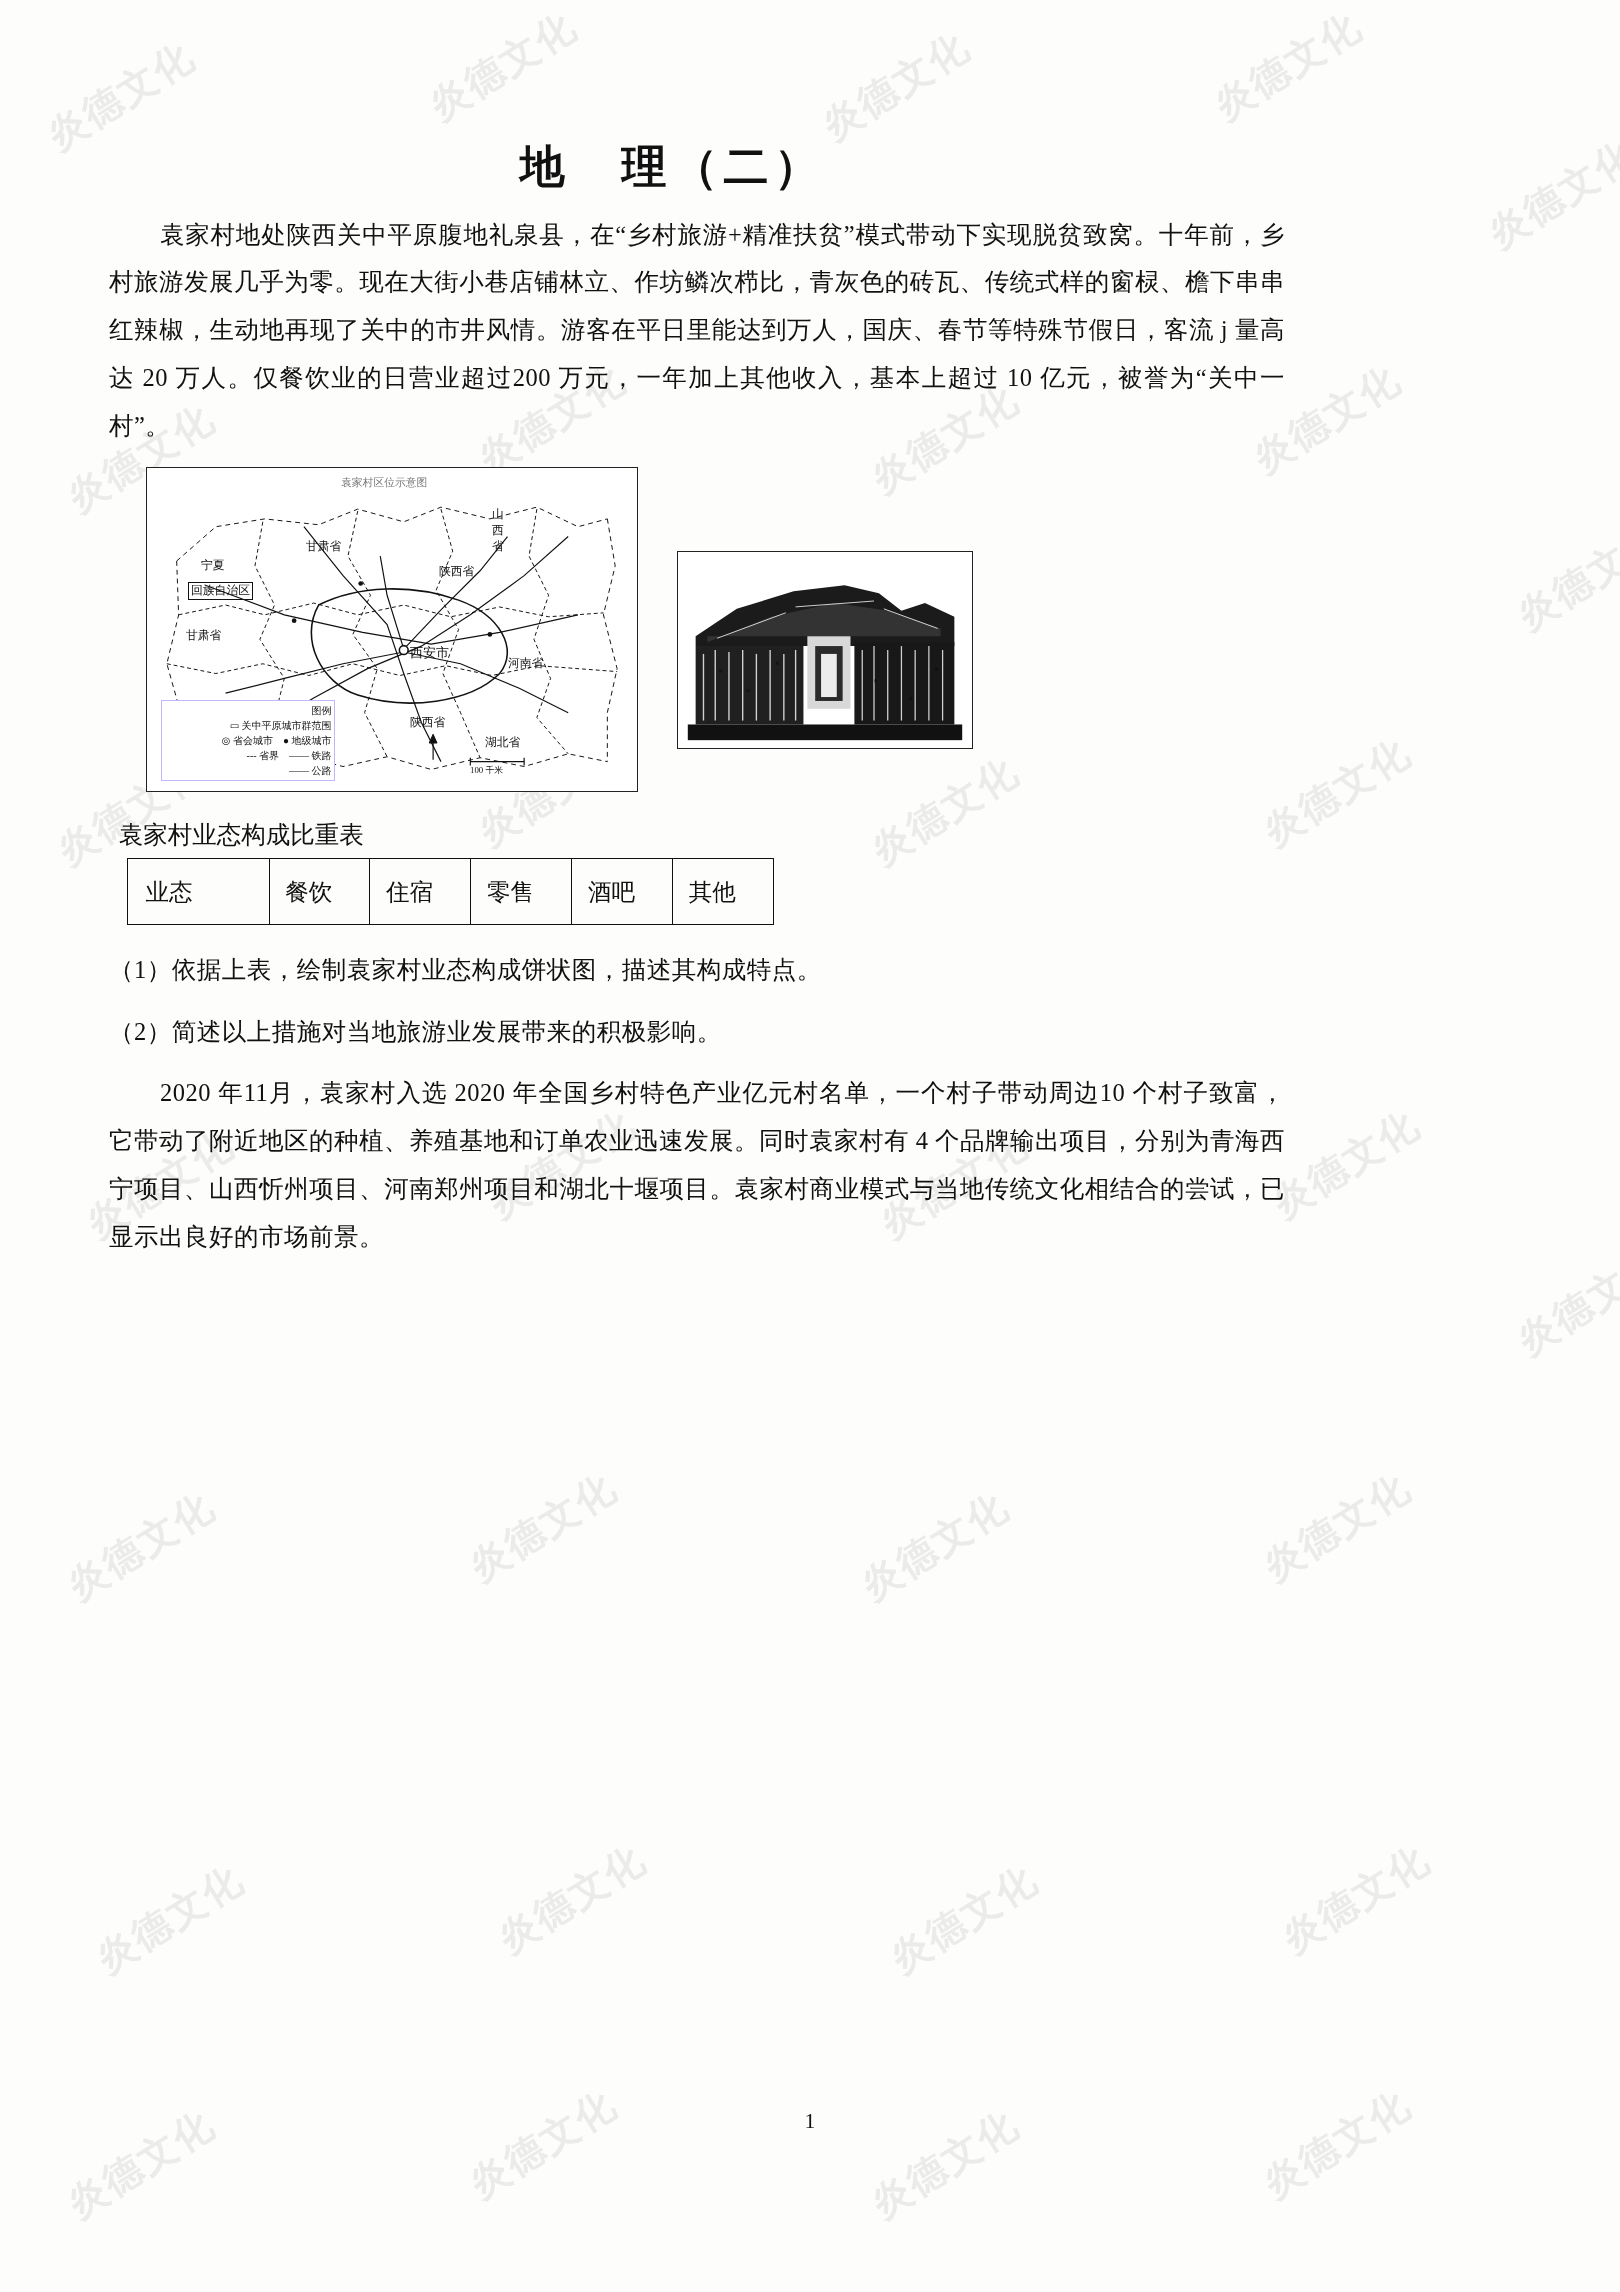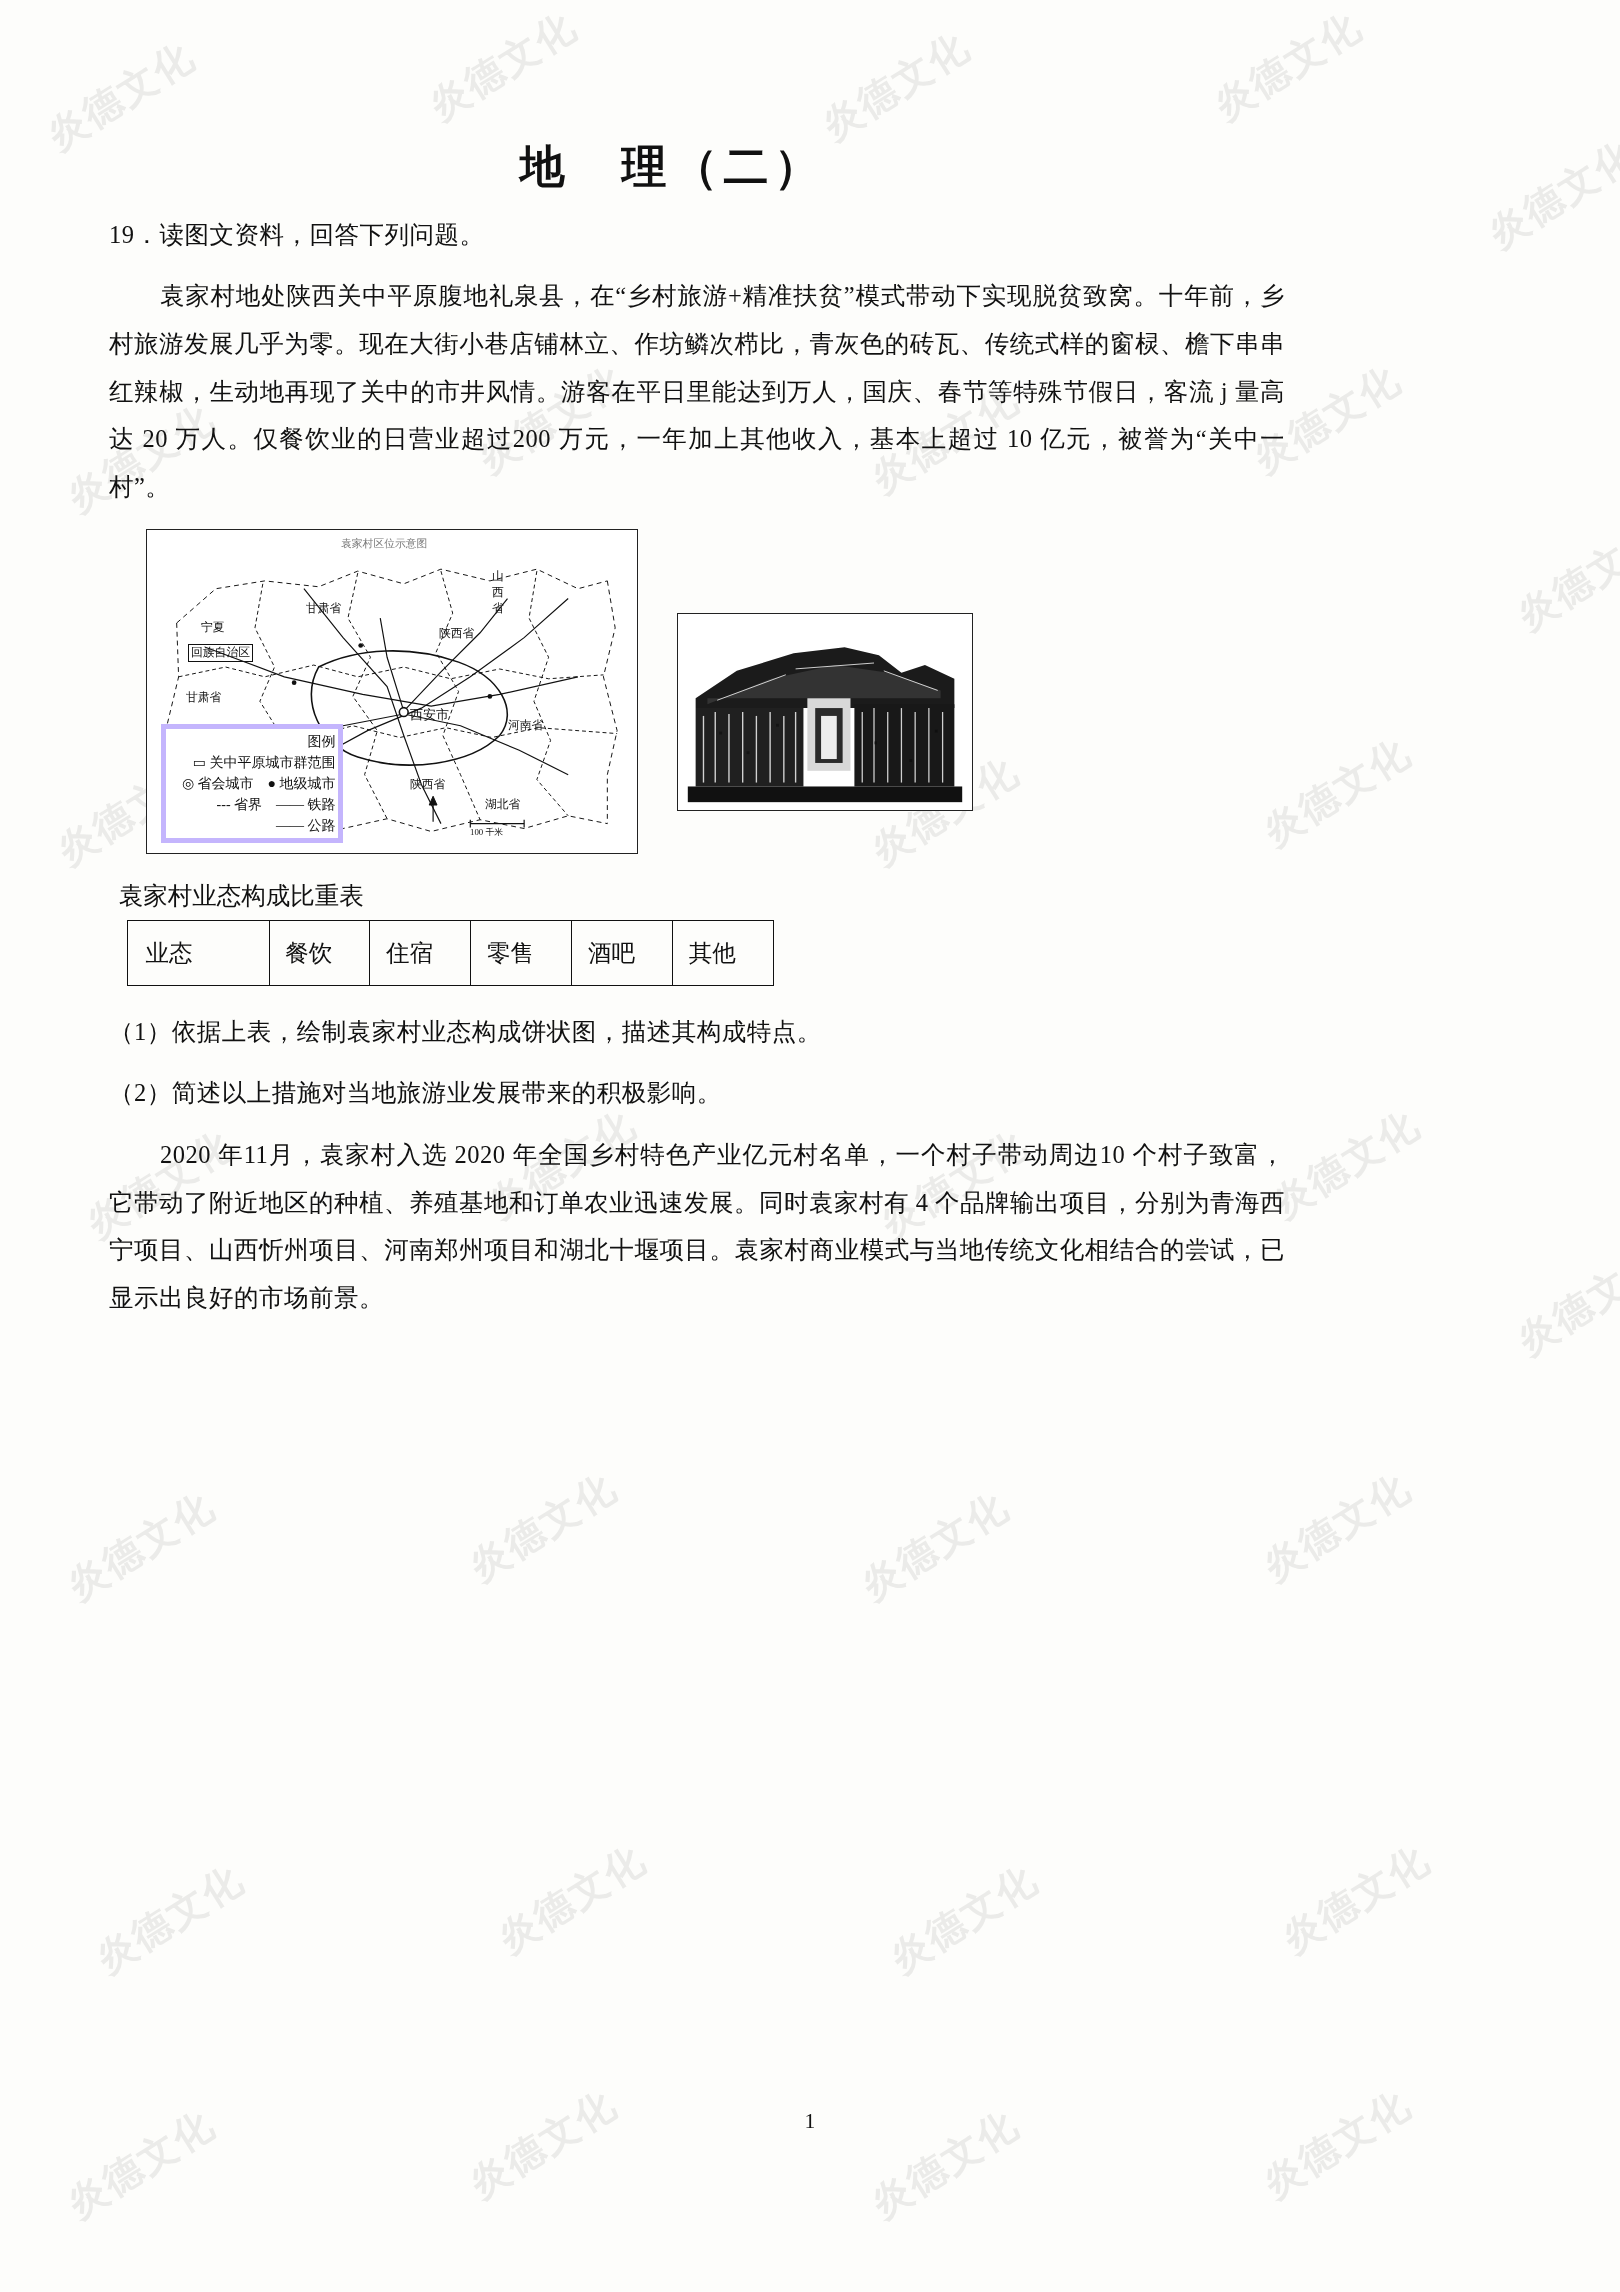--- a/index.html
+++ b/index.html
@@ -132,22 +132,22 @@
     font-size: 11.8px;
     font-family: "Liberation Serif", serif;
     color: #111;
     white-space: nowrap;
   }
   .map-legend {
     position: absolute;
     left: 13.7px;
     bottom: 9.8px;
     width: 167px;
-    border: 5px solid #c4b5fd;
-    font-size: 14px;
+    border: 1px solid #c4b5fd;
+    font-size: 10px;
     padding: 2px 2.9px;
     line-height: 1.5;
     background: #fff;
   }
 </style>
 </head>
 <body>
 
 <div class="page"></div>
 
@@ -190,21 +190,20 @@
   <div class="wm" style="left:863px; top:2137px;">炎德文化</div>
   <div class="wm" style="left:1255px;top:2117px;">炎德文化</div>
 </div>
 
 <div class="content">
 
   <div class="doc-title">地　理（二）</div>
 
   <div class="body-col">
 
-    <p class="q">19．读图文资料，回答下列问题。</p>
 
     <p class="q indent">袁家村地处陕西关中平原腹地礼泉县，在“乡村旅游+精准扶贫”模式带动下实现脱贫致窝。十年前，乡村旅游发展几乎为零。现在大街小巷店铺林立、作坊鳞次栉比，青灰色的砖瓦、传统式样的窗棂、檐下串串红辣椒，生动地再现了关中的市井风情。游客在平日里能达到万人，国庆、春节等特殊节假日，客流 j 量高达 20 万人。仅餐饮业的日营业超过200 万元，一年加上其他收入，基本上超过 10 亿元，被誉为“关中一村”。</p>
 
     <div class="figure-row">
 
       <div class="map-box">
         <svg width="490" height="323" viewBox="0 0 500 330">
           <g stroke="#111" fill="none" stroke-width="1">
 
             <path d="M30,95 L70,60 L120,52 L175,58 L215,42 L262,55 L300,40 L350,52 L398,40 L440,60 L470,52" stroke-dasharray="5,4"></path>

